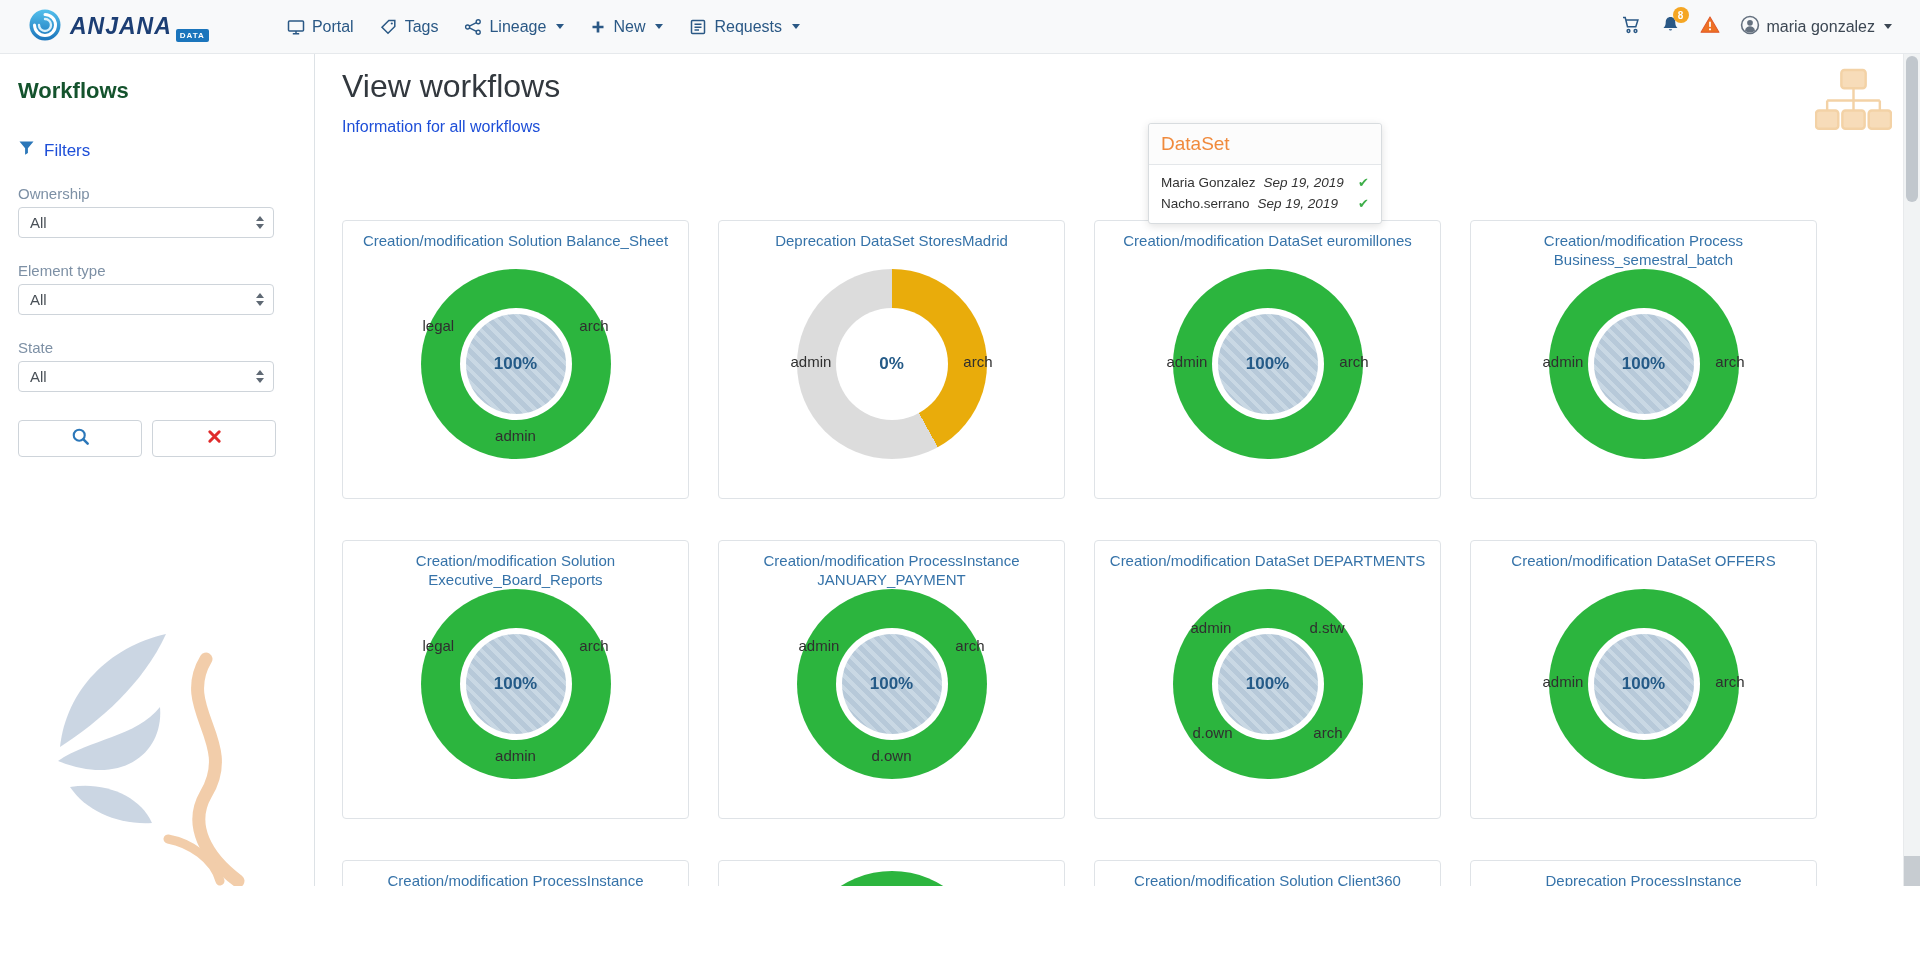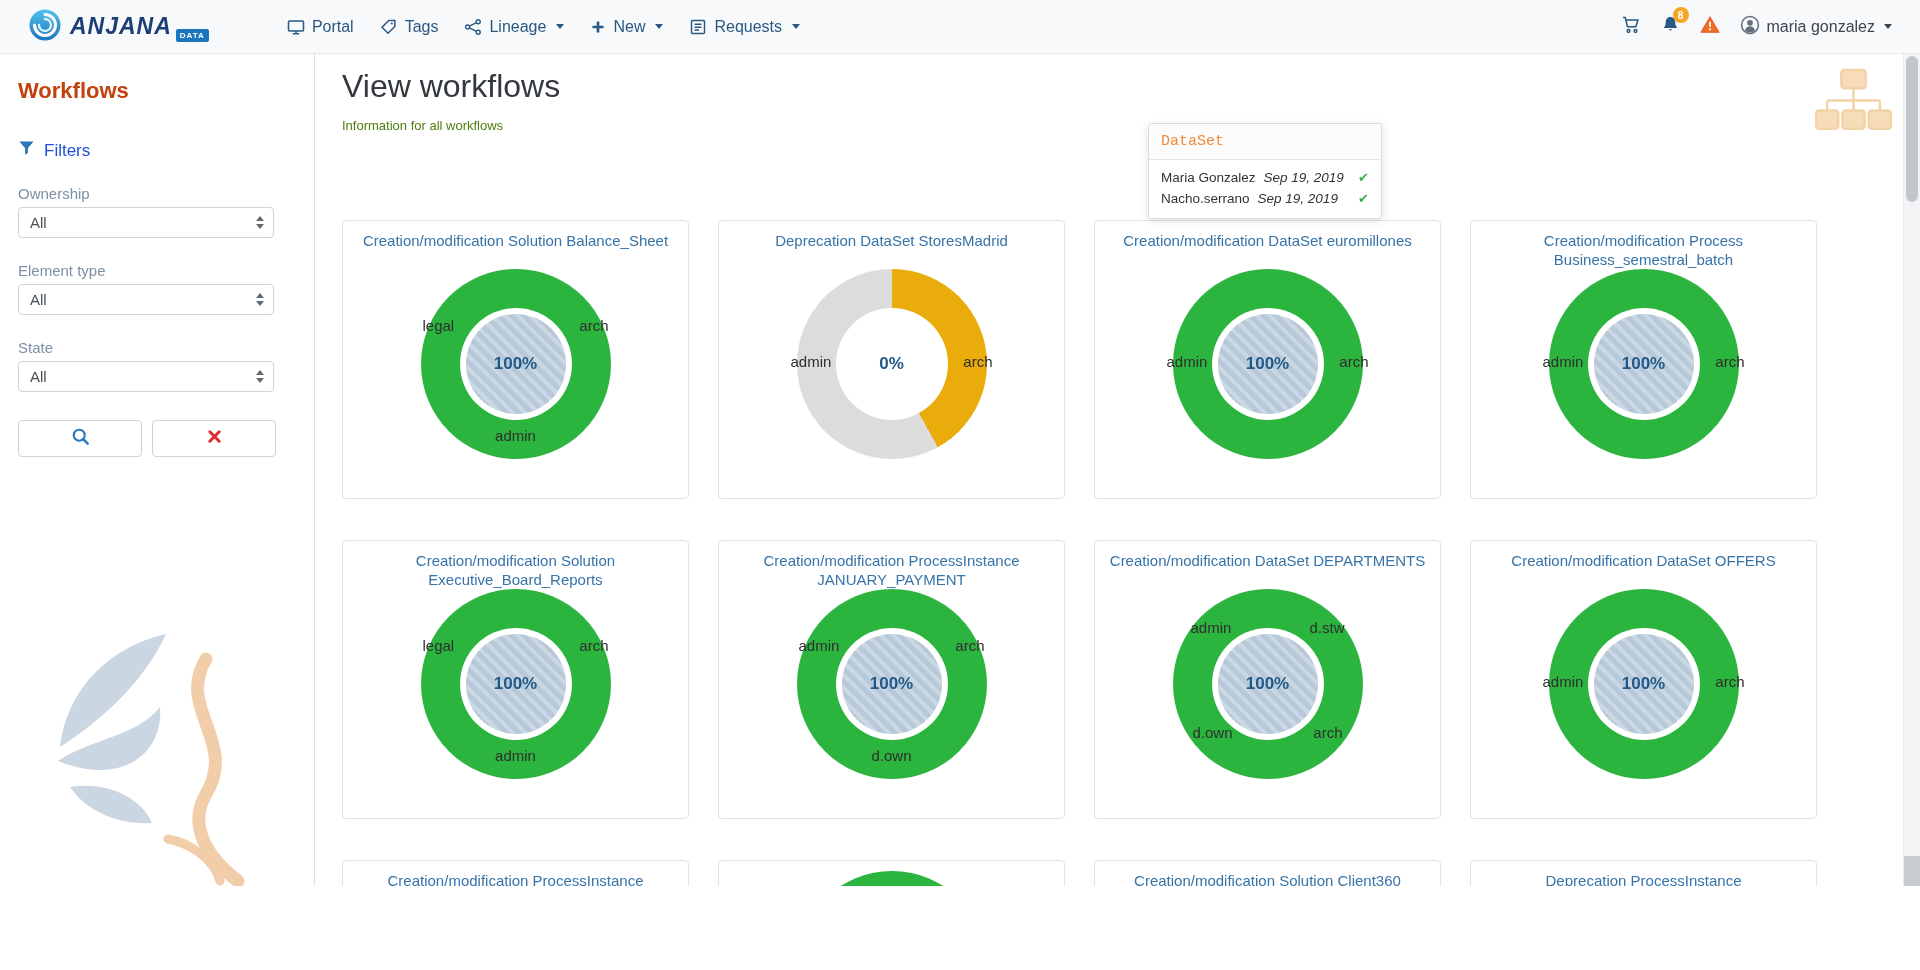--- a/index.html
+++ b/index.html
@@ -24,48 +24,48 @@
   .badge { position:absolute; top:-8px; right:-9px; width:16px; height:16px; border-radius:50%;
            background:#f5a623; color:#fff; font-size:10px; font-weight:bold;
            display:flex; align-items:center; justify-content:center; }
   .user-menu { display:flex; align-items:center; gap:7px; color:#3c4753; font-size:16px; cursor:pointer; }
   .caret-user { width:0; height:0; border-left:4px solid transparent; border-right:4px solid transparent;
                 border-top:5px solid #3c4753; margin-left:2px; }
 
   
   .sidebar { position:absolute; top:54px; left:0; width:315px; bottom:0; background:#fff;
              border-right:1px solid #dde2e6; overflow:hidden; z-index:10; }
-  .sidebar-title { font-size:22px; font-weight:600; color:#c2410c; margin:24px 0 5px 18px; }
+  .sidebar-title { font-size:22px; font-weight:600; color:#14532d; margin:24px 0 5px 18px; }
   .filters-row { display:flex; align-items:center; gap:9px; margin:36px 0 0 18px;
                  font-size:17px; color:#1d4ed8; cursor:pointer; }
   .field-label { margin:24px 0 5px 18px; font-size:15px; color:#7d90a5; }
   .select { width:256px; height:31px; margin-left:18px; border:1px solid #ced4da; border-radius:4px;
             background:#fff; display:flex; align-items:center; justify-content:space-between;
             padding:0 9px 0 11px; font-size:15px; color:#495057; cursor:pointer; }
   .sel-carets { display:flex; flex-direction:column; align-items:center; gap:3px; }
   .tri-up { width:0; height:0; border-left:4px solid transparent; border-right:4px solid transparent;
             border-bottom:5px solid #5f6974; }
   .tri-down { width:0; height:0; border-left:4px solid transparent; border-right:4px solid transparent;
               border-top:5px solid #5f6974; }
   .btn-row { display:flex; gap:10px; margin:28px 0 0 18px; }
   .btn { width:124px; height:37px; border:1px solid #ced4da; border-radius:4px; background:#fff;
          display:flex; align-items:center; justify-content:center; cursor:pointer; }
   .watermark { position:absolute; left:48px; top:575px; opacity:.95; }
 
   
   .main { position:absolute; left:315px; top:54px; right:0; bottom:0; background:#fff; overflow:hidden; }
   .page-title { position:absolute; left:27px; top:14px; font-size:32px; font-weight:500; color:#32383e; }
-  .page-subtitle { position:absolute; left:27px; top:64px; font-size:13px; color:#4d7c0f; }
+  .page-subtitle { position:absolute; left:27px; top:64px; font-size:16px; color:#1d4ed8; }
   .sitemap-icon { position:absolute; left:1500px; top:14px; cursor:pointer; }
 
   
   .popover { position:absolute; left:833px; top:69px; width:234px; background:#fff;
              border:1px solid #d8dcdf; border-radius:3px; box-shadow:0 2px 8px rgba(0,0,0,.12); z-index:20; }
-  .popover-header { padding:9px 12px; font-size:15px; color:#f08a3c; background:#fcfcfc;
-                    border-bottom:1px solid #e4e7ea; border-radius:3px 3px 0 0;font-family:Liberation Mono, monospace; }
+  .popover-header { padding:9px 12px; font-size:19px; color:#f08a3c; background:#fcfcfc;
+                    border-bottom:1px solid #e4e7ea; border-radius:3px 3px 0 0; }
   .popover-body { padding:7px 0 9px; }
   .popover-row { display:flex; align-items:center; padding:3px 12px; font-size:13.5px; color:#333; }
   .popover-date { font-style:italic; margin-left:8px; }
   .popover-check { margin-left:auto; color:#3dae49; font-size:13px; }
 
   
   .cards { position:absolute; left:27px; top:166px; display:grid;
            grid-template-columns:repeat(4,347px); grid-auto-rows:279px; gap:41px 29px; }
   .card { background:#fff; border:1px solid #dfe3e7; border-radius:4px; cursor:pointer; }
   .card-title { height:38px; padding:10px 12px 0; text-align:center; color:#3673a9;

